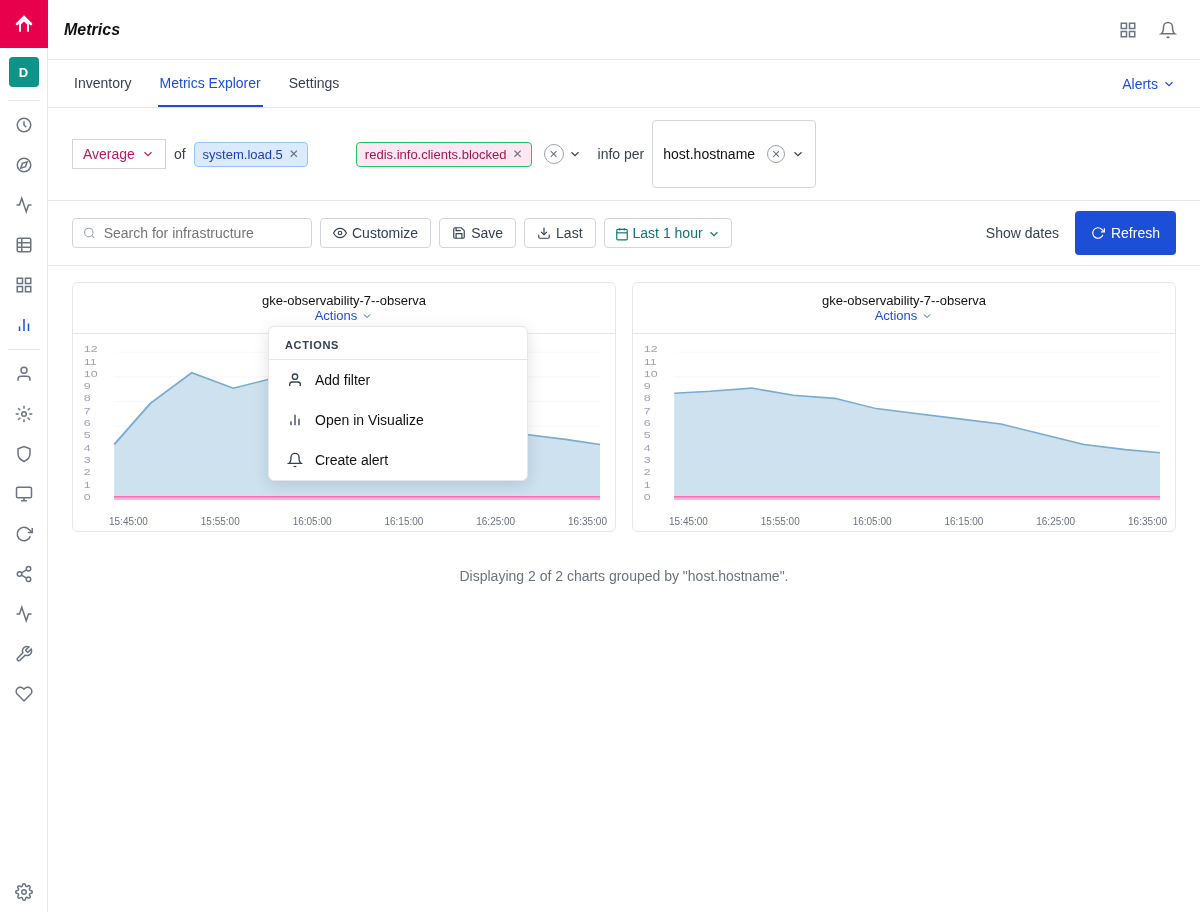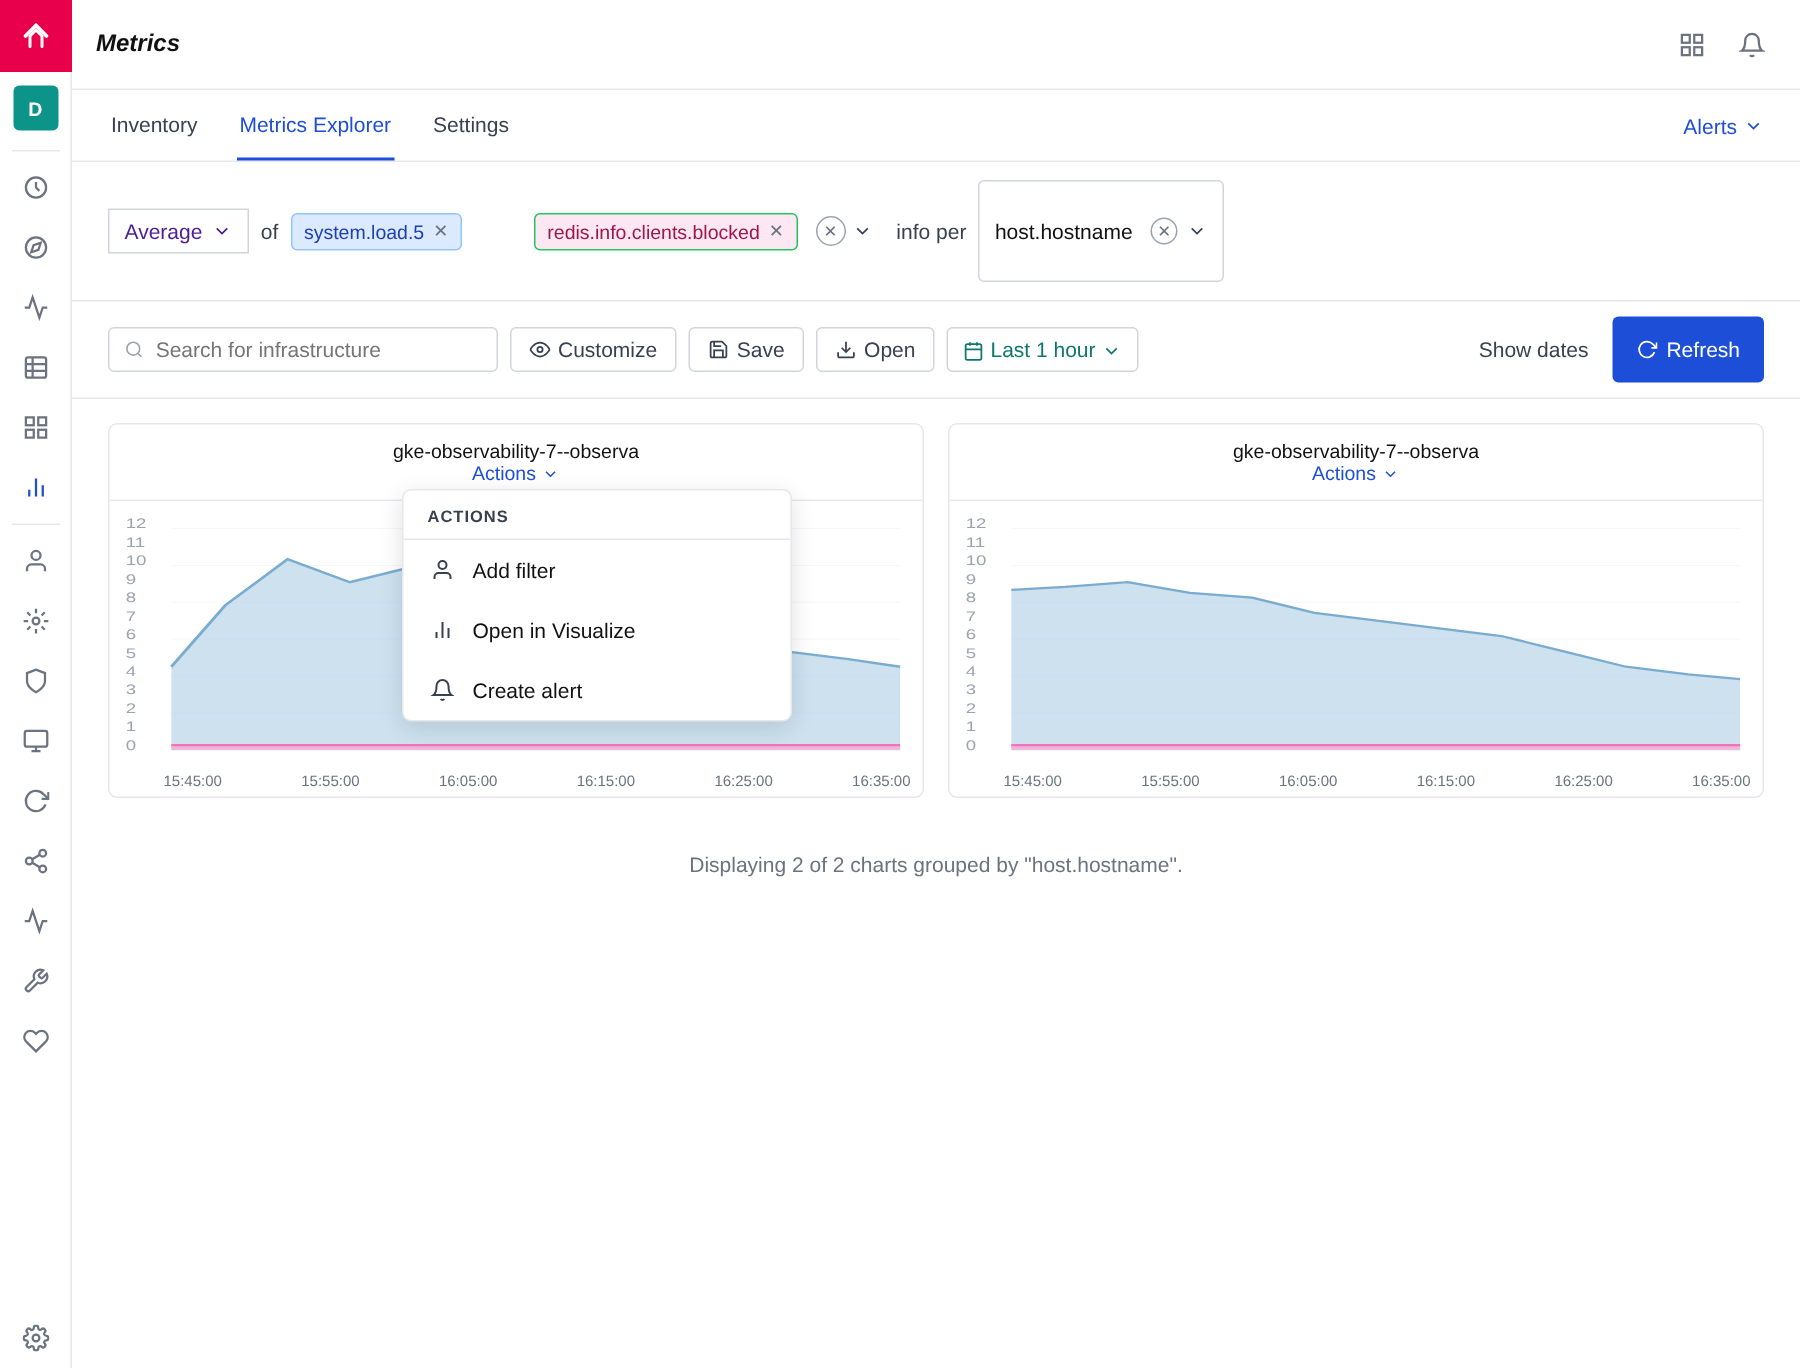--- a/index.html
+++ b/index.html
@@ -149,21 +149,21 @@
     }
     .select-box {
       display: flex;
       align-items: center;
       gap: 6px;
       border: 1px solid #d1d5db;
       border-radius: 0;
       padding: 6px 10px;
       font-size: 14px;
       cursor: pointer;
-      color: #4c1d95;
+      color: #be185d;
       background: #fff;
     }
     .of-text {
       font-size: 14px;
       color: #374151;
     }
     .metric-tag {
       display: flex;
       align-items: center;
       gap: 4px;
@@ -247,21 +247,21 @@
       gap: 8px;
     }
     .search-input-wrap {
       display: flex;
       align-items: center;
       border: 1px solid #d1d5db;
       border-radius: 4px;
       padding: 6px 10px;
       gap: 8px;
       flex: 0 0 auto;
-      width: 260px;
+      width: 240px;
     }
     .search-input {
       border: none;
       outline: none;
       font-size: 14px;
       color: #9ca3af;
       width: 100%;
       background: transparent;
     }
     .toolbar-btn {
@@ -628,21 +628,21 @@
           <polyline points="7 3 7 8 15 8"></polyline>
         </svg>
       <span>Save</span>
     </div>
     <div class="toolbar-btn">
       <svg width="14" height="14" viewBox="0 0 24 24" fill="none" stroke="currentColor" stroke-width="2">
           <path d="M21 15v4a2 2 0 0 1-2 2H5a2 2 0 0 1-2-2v-4"></path>
           <polyline points="7 10 12 15 17 10"></polyline>
           <line x1="12" y1="15" x2="12" y2="3"></line>
         </svg>
-      <span>Open</span>
+      <span>Last</span>
     </div>
     <div class="time-selector">
       <svg width="14" height="14" viewBox="0 0 24 24" fill="none" stroke="currentColor" stroke-width="2">
           <rect x="3" y="4" width="18" height="18" rx="2"></rect>
           <line x1="16" y1="2" x2="16" y2="6"></line>
           <line x1="8" y1="2" x2="8" y2="6"></line>
           <line x1="3" y1="10" x2="21" y2="10"></line>
         </svg>
       <span>Last 1 hour</span>
       <svg width="14" height="14" viewBox="0 0 24 24" fill="none" stroke="currentColor" stroke-width="2">

